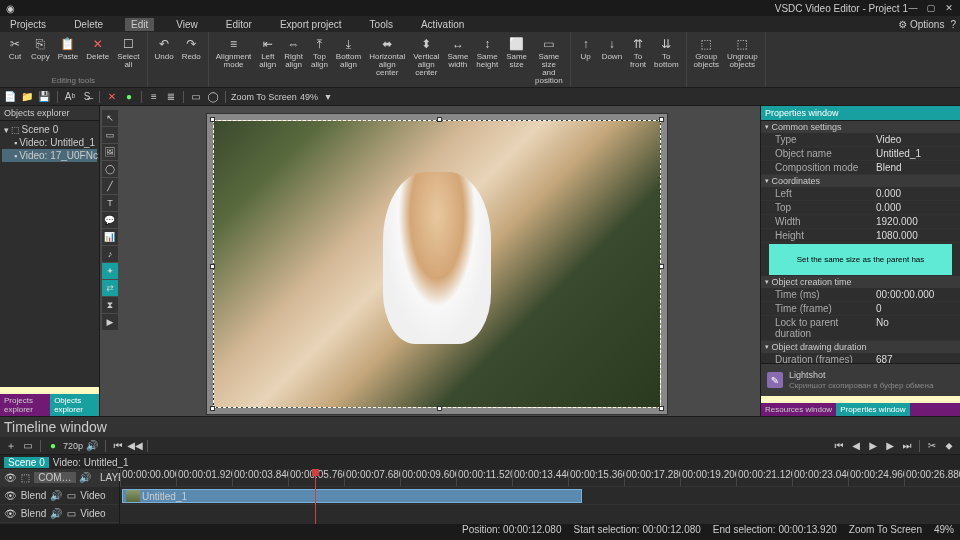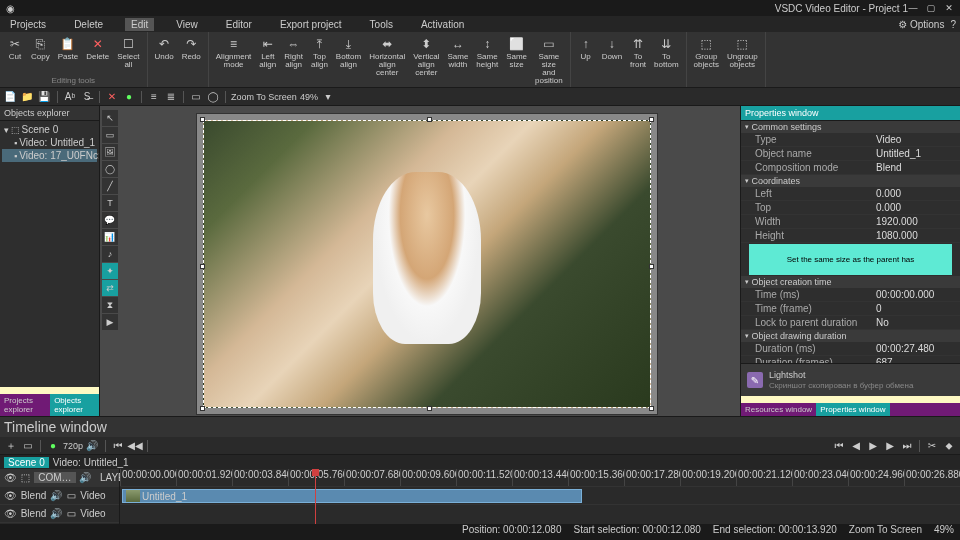--- a/index.html
+++ b/index.html
@@ -34,21 +34,21 @@
 .panel-tab{padding:2px 4px;font-size:8px}
 .panel-tab.active{background:#18a0a0;color:#fff}
 .center{flex:1;display:flex;flex-direction:column;background:#4a4a4a;position:relative}
 .tool-palette{position:absolute;left:2px;top:4px;width:16px;display:flex;flex-direction:column;gap:1px;z-index:2}
 .tp-btn{width:16px;height:16px;background:#333;display:flex;align-items:center;justify-content:center;font-size:9px}
 .canvas-area{flex:1;display:flex;align-items:center;justify-content:center;padding:8px 8px 8px 22px}
 .canvas{width:460px;height:300px;background:#888;position:relative;box-shadow:0 0 0 1px #333}
 .video-frame{position:absolute;inset:6px;border:1px dashed #fff;background:linear-gradient(135deg,#3a4a2e 0%,#5a6a3e 15%,#d4b896 35%,#e8d4b8 45%,#c4a67a 55%,#3a4a2e 70%,#2a3a1e 100%);overflow:hidden}
 .video-frame::before{content:"";position:absolute;left:38%;top:18%;width:24%;height:60%;background:radial-gradient(ellipse at 50% 25%,#e8c8a0 0%,#d4a676 35%,#f8f8f8 50%,#f0f0f0 70%);border-radius:40% 40% 30% 30%}
 .handle{position:absolute;width:5px;height:5px;background:#fff;border:1px solid #333}
-.right-panel{width:220px;background:#2e2e2e;display:flex;flex-direction:column;border-left:1px solid #1a1a1a}
+.right-panel{width:200px;background:#2e2e2e;display:flex;flex-direction:column;border-left:1px solid #1a1a1a}
 .props{flex:1;overflow-y:auto;overflow-x:hidden}
 .props::-webkit-scrollbar{width:8px}
 .props::-webkit-scrollbar-thumb{background:#555}
 .prop-section{background:#3a3a3a;padding:1px 4px;font-size:9px;display:flex;align-items:center;gap:3px}
 .prop-section::before{content:"▾";font-size:7px}
 .prop-row{display:flex;padding:1px 4px 1px 14px;font-size:9px;border-bottom:1px solid #333}
 .prop-key{flex:1;color:#aaa}
 .prop-val{width:80px;color:#ddd}
 .prop-btn{background:#5eead4;color:#000;text-align:center;padding:11px;font-size:8px;margin:1px 8px}
 .notify{background:#3a3a3a;padding:6px;display:flex;gap:6px;align-items:center;border-top:1px solid #1a1a1a}
@@ -337,24 +337,20 @@
         <div class="prop-row">
           <div class="prop-key">Time (frame)</div>
           <div class="prop-val">0</div>
         </div>
         <div class="prop-row">
           <div class="prop-key">Lock to parent duration</div>
           <div class="prop-val">No</div>
         </div>
         <div class="prop-section">Object drawing duration</div>
         <div class="prop-row">
-          <div class="prop-key">Duration (ms)</div>
-          <div class="prop-val">00:00:27.480</div>
-        </div>
-        <div class="prop-row">
           <div class="prop-key">Duration (frames)</div>
           <div class="prop-val">687</div>
         </div>
         <div class="prop-row">
           <div class="prop-key">Lock to parent duration</div>
           <div class="prop-val">No</div>
         </div>
       </div>
     <div class="notify">
       <div class="notify-icon">✎</div>

